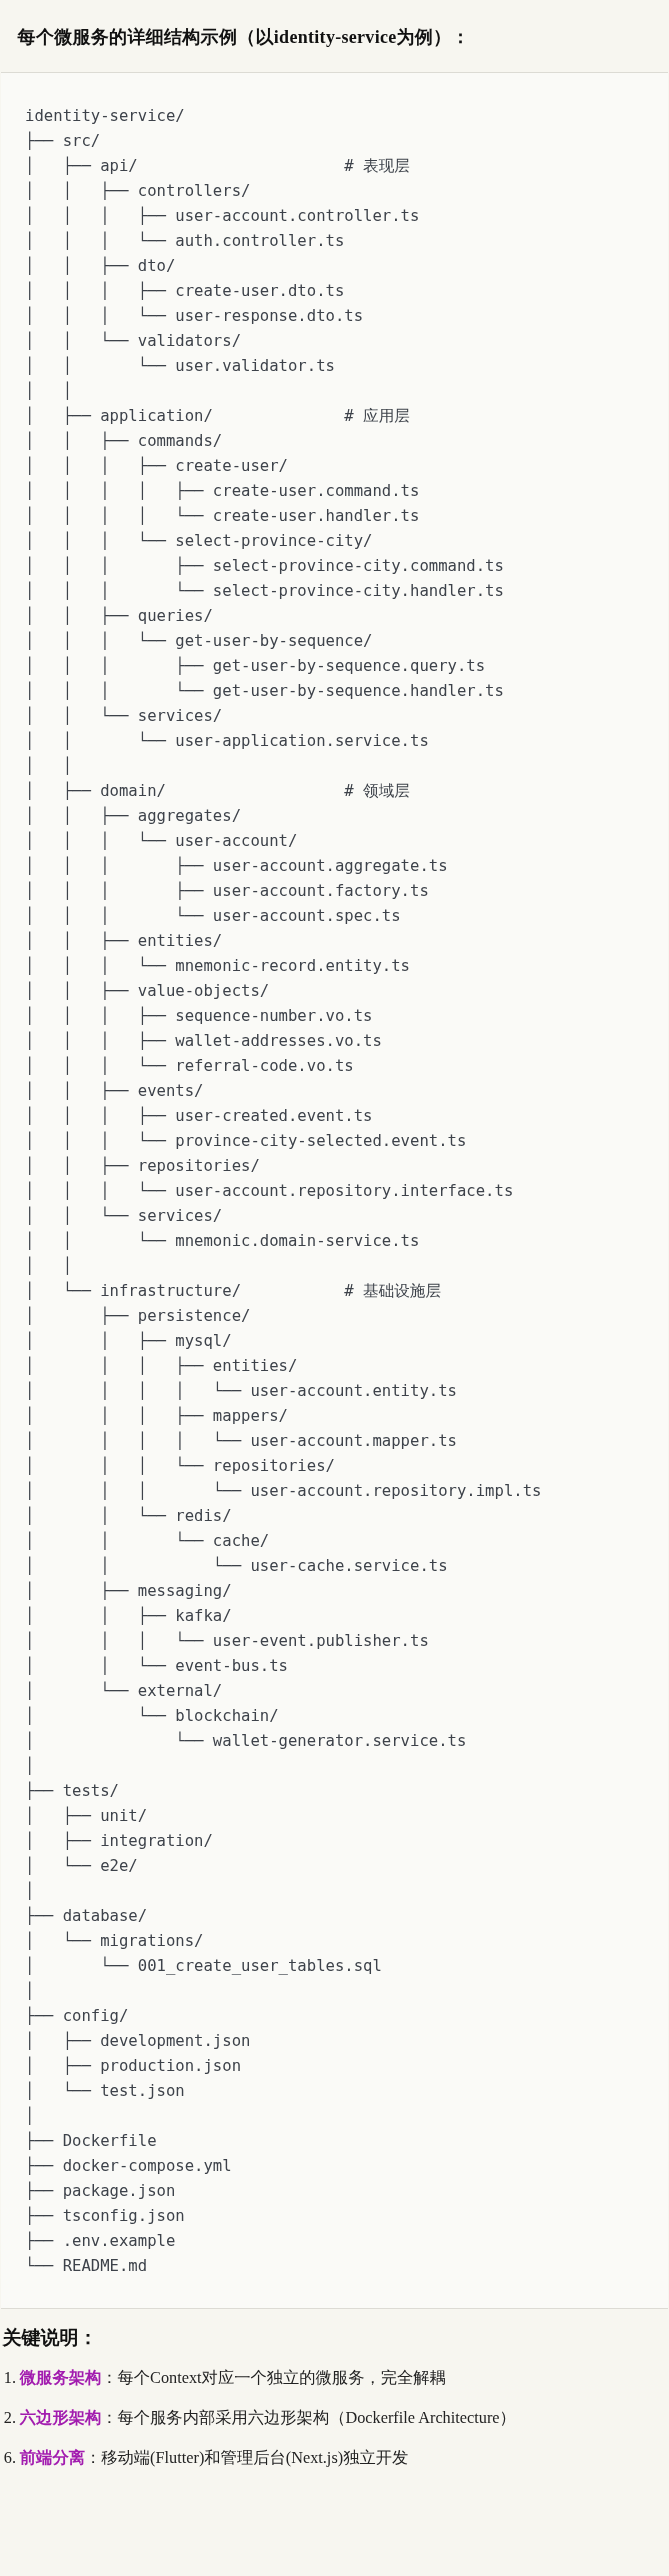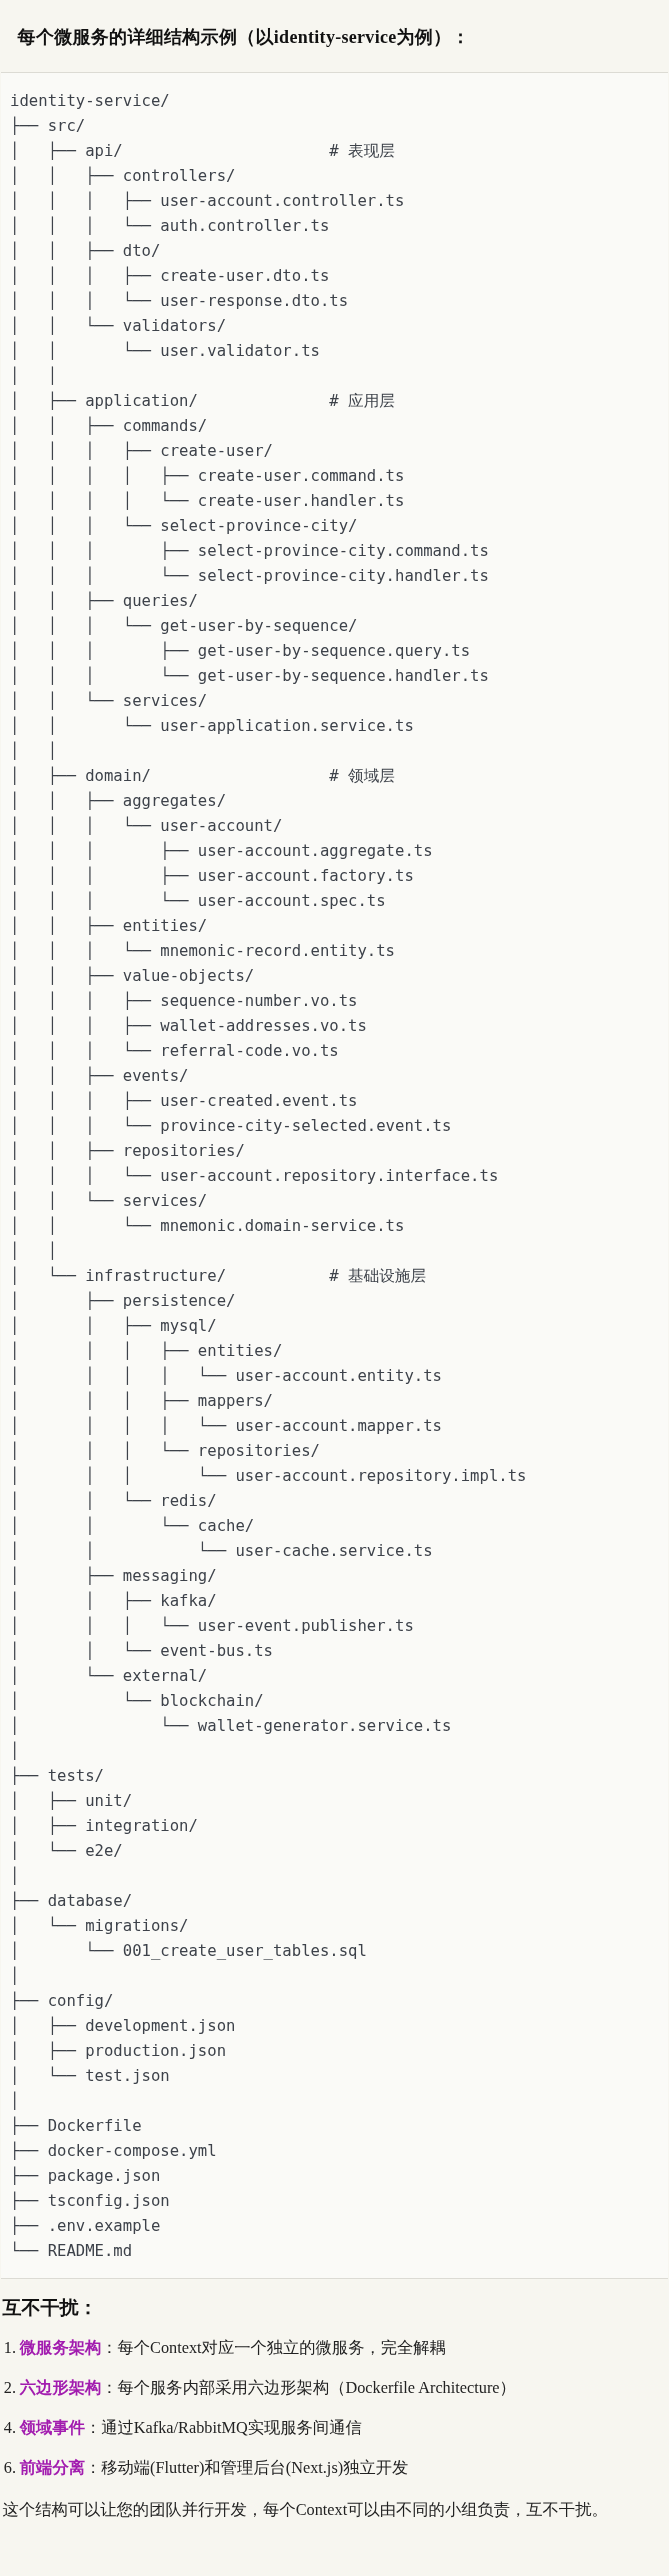--- a/index.html
+++ b/index.html
@@ -26,21 +26,21 @@
     padding: 10px 1.3px 7.5px 1.3px;
     letter-spacing: 0.3px;
   }
   .code-block {
     background: #fafaf7;
     border-top: 0.6px solid #dcdbd4;
     border-bottom: 0.6px solid #dcdbd4;
     padding: 16.3px 8.8px 13.8px 8.8px;
   }
   .code-block pre {
-    margin: 0;
+    margin: 15px;
     font-family: "DejaVu Sans Mono", "Liberation Mono", monospace;
     font-size: 15.6px;
     line-height: 25px;
     color: #3d424a;
     white-space: pre;
   }
   .notes-heading {
     font-size: 19px;
     font-weight: bold;
     color: #111111;
@@ -157,38 +157,34 @@
 │   └── test.json
 │
 ├── Dockerfile
 ├── docker-compose.yml
 ├── package.json
 ├── tsconfig.json
 ├── .env.example
 └── README.md</pre>
   </div>
 
-  <h2 class="notes-heading">互不干扰：</h2>
+  <h2 class="notes-heading">关键说明：</h2>
 
   <div id="notes-list">
     <div class="note-item">
       <span class="note-num">1.</span><span class="note-label">微服务架构</span><span class="note-colon">：</span><span class="note-text">每个Context对应一个独立的微服务，完全解耦</span>
     </div>
 
     <div class="note-item">
       <span class="note-num">2.</span><span class="note-label">六边形架构</span><span class="note-colon">：</span><span class="note-text">每个服务内部采用六边形架构（Dockerfile Architecture）</span>
     </div>
 
 
-    <div class="note-item">
-      <span class="note-num">4.</span><span class="note-label">领域事件</span><span class="note-colon">：</span><span class="note-text">通过Kafka/RabbitMQ实现服务间通信</span>
-    </div>
 
 
     <div class="note-item">
       <span class="note-num">6.</span><span class="note-label">前端分离</span><span class="note-colon">：</span><span class="note-text">移动端(Flutter)和管理后台(Next.js)独立开发</span>
     </div>
   </div>
 
-  <p class="footer-text">这个结构可以让您的团队并行开发，每个Context可以由不同的小组负责，互不干扰。</p>
 
 </div>
 
 
 </body></html>

